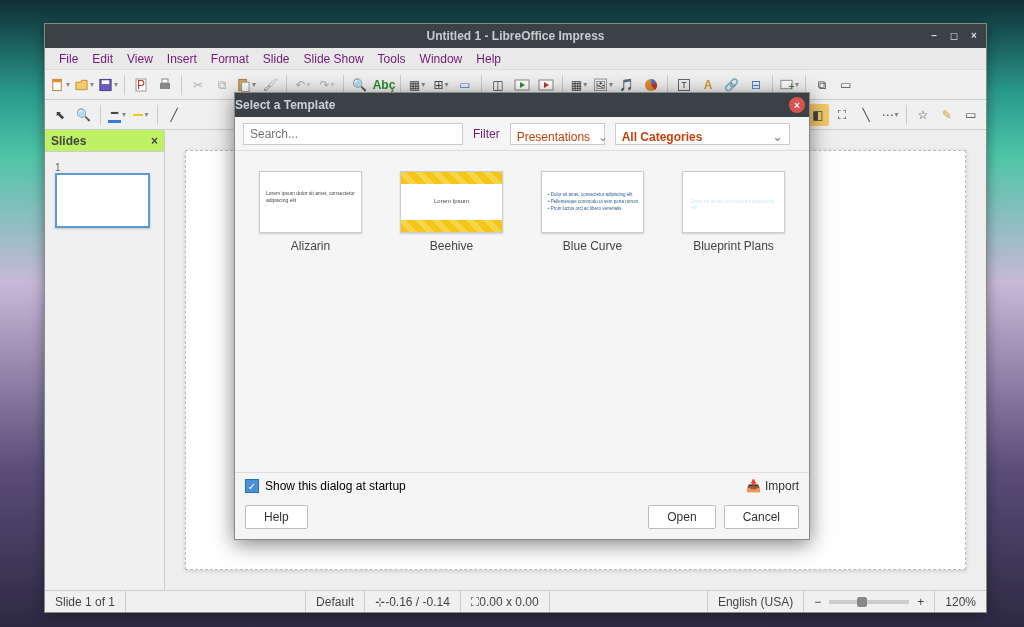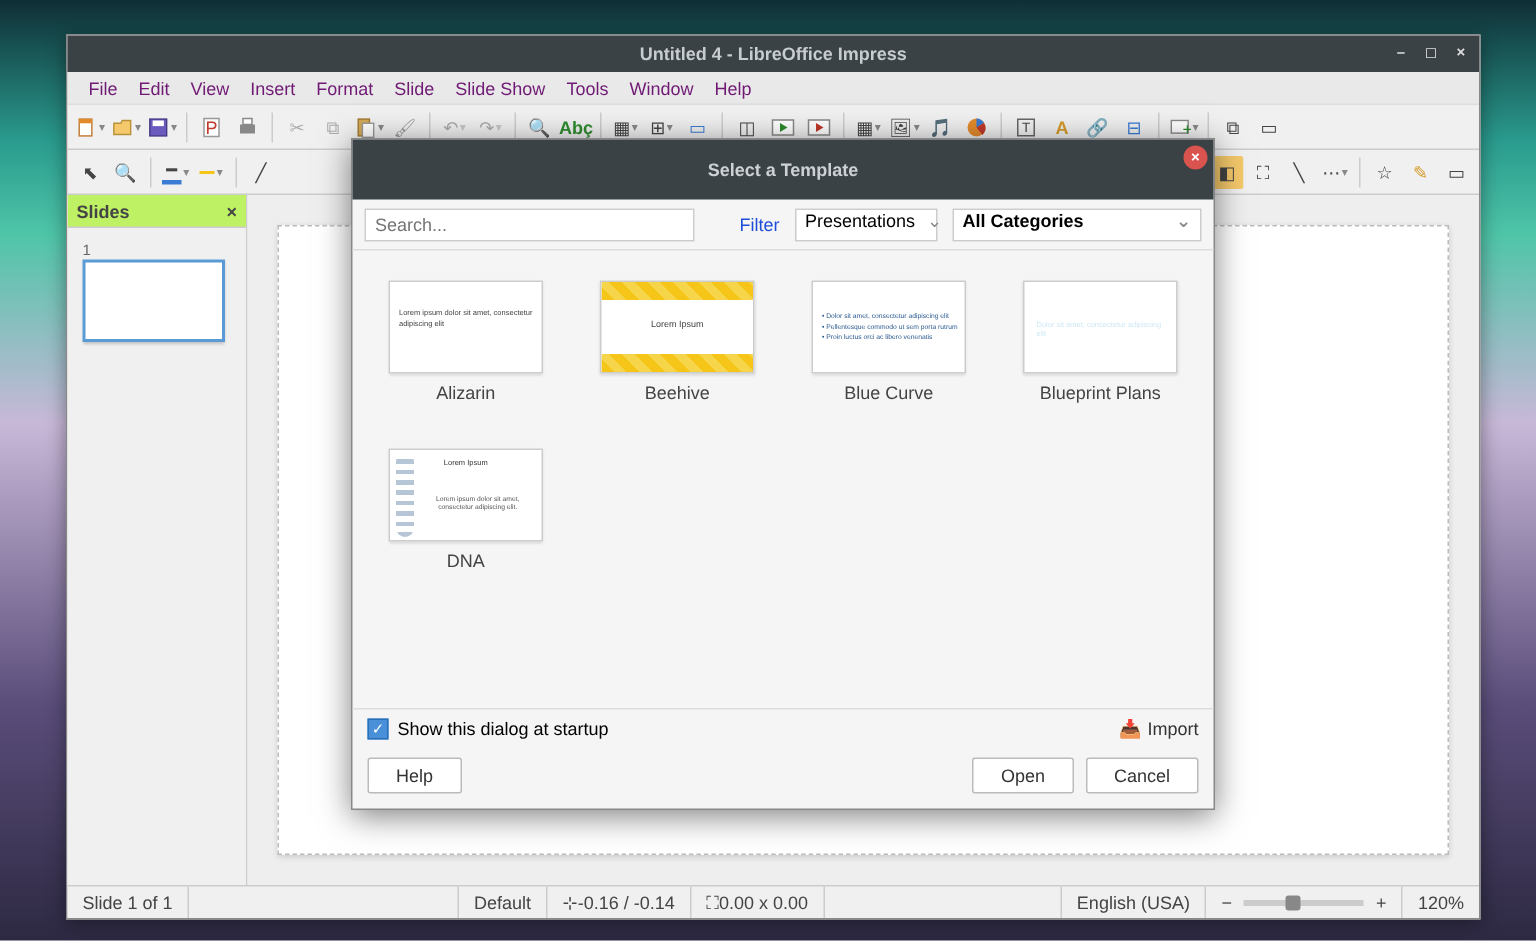--- a/index.html
+++ b/index.html
@@ -30,26 +30,26 @@
 .edit-area .canvas { position: absolute; top: 20px; left: 20px; right: 20px; bottom: 20px; background: #fff; border: 1px dashed #bbb; box-shadow: 0 1px 4px rgba(0,0,0,.15); }
 
 .statusbar { height: 22px; background: #f0f0f0; border-top: 1px solid #ccc; display: flex; align-items: center; font-size: 11px; color: #444; }
 .statusbar .cell { padding: 0 10px; border-right: 1px solid #ccc; height: 100%; display: flex; align-items: center; white-space: nowrap; }
 .statusbar .spacer { flex: 1; }
 .zoom-slider { width: 80px; height: 4px; background: #ccc; margin: 0 6px; position: relative; }
 .zoom-slider::after { content: ""; position: absolute; left: 35%; top: -3px; width: 10px; height: 10px; background: #888; border-radius: 2px; }
 
 
 .modal { position: absolute; top: 92px; left: 234px; width: 576px; height: 448px; background: #f5f5f5; border: 1px solid #888; box-shadow: 0 4px 20px rgba(0,0,0,.5); display: flex; flex-direction: column; }
-.modal-title { height: 40px; background: #3b4246; color: #cdd1d4; display: flex; align-items: center; justify-content: center; font-weight: bold; position: relative; }
+.modal-title { height: 24px; background: #3b4246; color: #cdd1d4; display: flex; align-items: center; justify-content: flex-start; font-weight: bold; position: relative; }
 .modal-title .close { position: absolute; right: 4px; top: 4px; width: 16px; height: 16px; background: #d9534f; border-radius: 8px; color: #fff; font-size: 10px; display: flex; align-items: center; justify-content: center; }
 .modal-filter { height: 34px; display: flex; align-items: center; padding: 12px 8px; gap: 10px; border-bottom: 1px solid #ddd; }
 .modal-filter input[type=text] { flex: 0 0 220px; height: 22px; border: 1px solid #ccc; padding: 0 6px; color: #999; }
-.filter-label { color: #1d4ed8; margin-left: 20px; }
-.combo { height: 22px; border: 1px solid #ccc; background: #fff; display: flex; align-items: flex-start; padding: 0 6px; color: #000000; gap: 8px; }
+.filter-label { color: #701a75; }
+.combo { height: 22px; border: 1px solid #ccc; background: #fff; display: flex; align-items: flex-end; padding: 0 6px; color: #c2410c; gap: 8px; }
 .combo::after { content: "⌄"; color: #888; margin-left: auto; }
 .combo.presentations { width: 95px; }
 .combo.categories { width: 175px; font-weight: bold; }
 
 .template-grid { flex: 1; overflow: auto; padding: 20px 10px 10px; display: grid; grid-template-columns: repeat(4, 1fr); gap: 30px 10px; align-content: start; }
 .tpl { display: flex; flex-direction: column; align-items: center; gap: 6px; }
 .tpl .thumb { width: 103px; height: 62px; background: #fff; border: 1px solid #ccc; box-shadow: 0 1px 2px rgba(0,0,0,.15); position: relative; overflow: hidden; }
 .tpl .label { color: #444; font-size: 12px; }
 
 
@@ -89,21 +89,21 @@
 .btn { height: 24px; padding: 0 18px; background:#fff; border:1px solid #bbb; border-radius:2px; display:flex; align-items:center; color:#333; }
 .modal-buttons .spacer { flex:1; }
 
 svg.icon { width: 16px; height: 16px; }
 </style>
 </head>
 <body>
 
 <div class="app-window">
   <div class="titlebar">
-    <span>Untitled 4 - LibreOffice Impress</span>
+    <span>Untitled 1 - LibreOffice Impress</span>
     <div class="win-btns">
       <div class="win-btn">–</div>
       <div class="win-btn">◻</div>
       <div class="win-btn">×</div>
     </div>
   </div>
 
   <div class="menubar">
     <span>File</span>
     <span>Edit</span>
@@ -304,27 +304,20 @@
       <div class="label">Beehive</div>
     </div>
     <div class="tpl">
       <div class="thumb th-bluecurve"></div>
       <div class="label">Blue Curve</div>
     </div>
     <div class="tpl">
       <div class="thumb th-blueprint"></div>
       <div class="label">Blueprint Plans</div>
     </div>
-    <div class="tpl">
-      <div class="thumb th-dna">
-          <span class="t">Lorem Ipsum</span>
-          <span class="b">Lorem ipsum dolor sit amet, consectetur adipiscing elit.</span>
-        </div>
-      <div class="label">DNA</div>
-    </div>
   </div>
 
   <div class="modal-lower">
     <div class="chk">✓</div>
     <span>Show this dialog at startup</span>
     <div class="imp">
       <span>📥</span>
       <span>Import</span>
     </div>
   </div>

